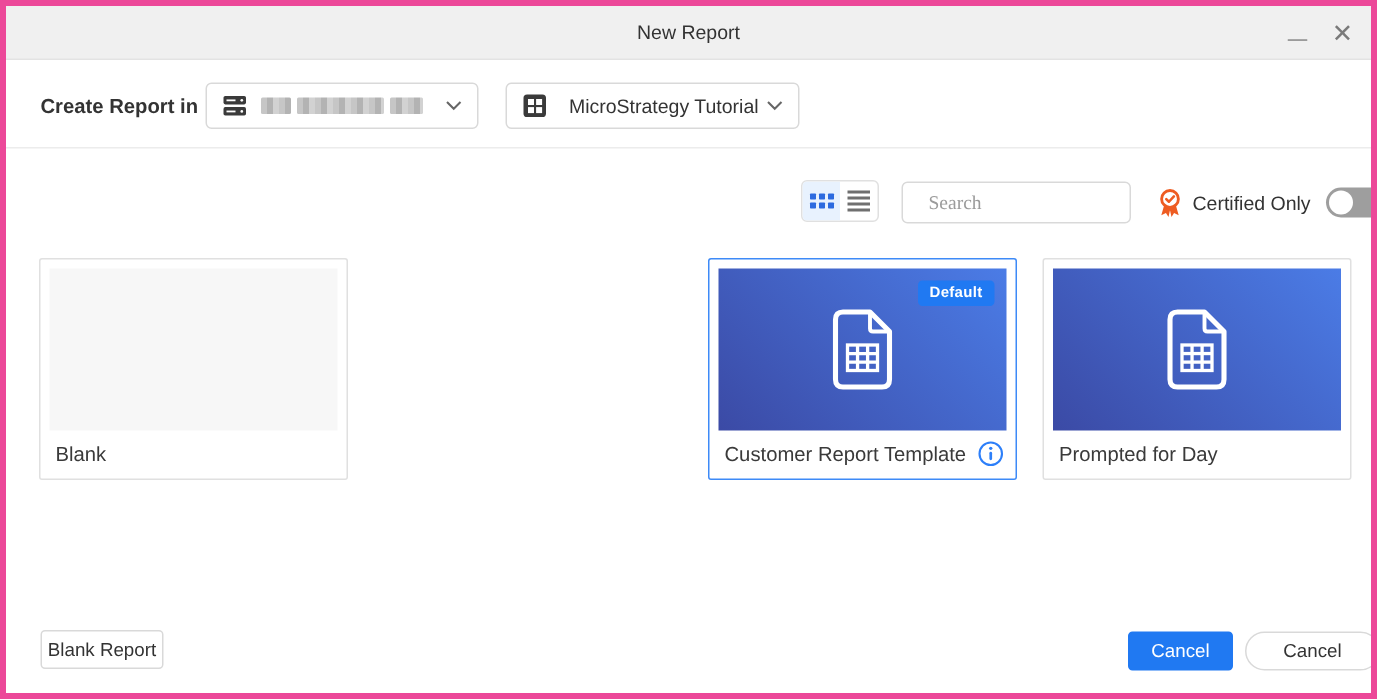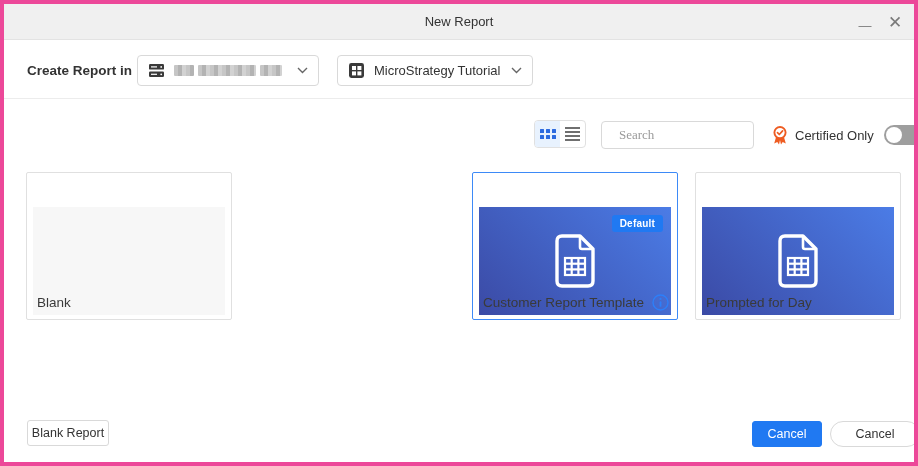--- a/index.html
+++ b/index.html
@@ -36,21 +36,21 @@
     position:absolute; left:23px; top:59px;
     font-size:13.5px; font-weight:bold; color:#333;
   }
   .dropdown {
     position:absolute; top:51px; height:31px;
     border:1px solid #d9d9d9; border-radius:4px; background:#fff;
     display:flex; align-items:center; padding:0 10px; cursor:pointer;
   }
   .dd-server { left:133px; width:182px; }
   .dd-project { left:333px; width:196px; }
-  .dd-text { font-size:13px; color:#333; margin-left:9px; flex:1; white-space:nowrap; overflow:hidden; }
+  .dd-text { font-size:13px; color:#333; margin-left:9px; flex:1; white-space:nowrap; overflow:hidden;text-align:center; }
   .chevron { margin-left:auto; flex:none; }
   .redacted { display:flex; gap:4px; margin-left:9px; flex:1; align-items:center; }
   .redacted i {
     display:block; height:11px; border-radius:1px;
     background:repeating-linear-gradient(90deg,#c6c6c6 0 4px,#b3b3b3 4px 8px,#d2d2d2 8px 12px);
   }
   .r1{width:20px;} .r2{width:58px;} .r3{width:22px;}
 
   .divider { position:absolute; left:0; right:0; top:94px; height:1px; background:#ececec; }
 
@@ -100,21 +100,21 @@
 
   
   .card {
     position:absolute; top:168px; width:206px; height:148px;
     border:1px solid #e0e0e0; border-radius:2px; background:#fff; cursor:pointer;
   }
   .card.selected { border:1.5px solid #3d8af7; }
   .card1{left:22px;} .card2{left:245px;} .card3{left:468px;} .card4{left:691px;}
   .thumb {
     position:absolute; left:6px; right:6px; top:6px; height:108px;
-    display:flex; align-items:center; justify-content:center;margin-top:28px;
+    display:flex; align-items:center; justify-content:center;
   }
   .thumb.gray { background:#f7f7f7; }
   .thumb.blue { background:linear-gradient(45deg,#3b4aa5 0%,#4b7ce6 100%); }
   .card-label {
     position:absolute; left:10px; right:8px; bottom:0; height:33px;
     display:flex; align-items:center; font-size:13.5px; color:#3a3a3a;
   }
   .card-label .txt { flex:1; white-space:nowrap; overflow:hidden; }
   .badge {
     position:absolute; top:8px; right:8px;

